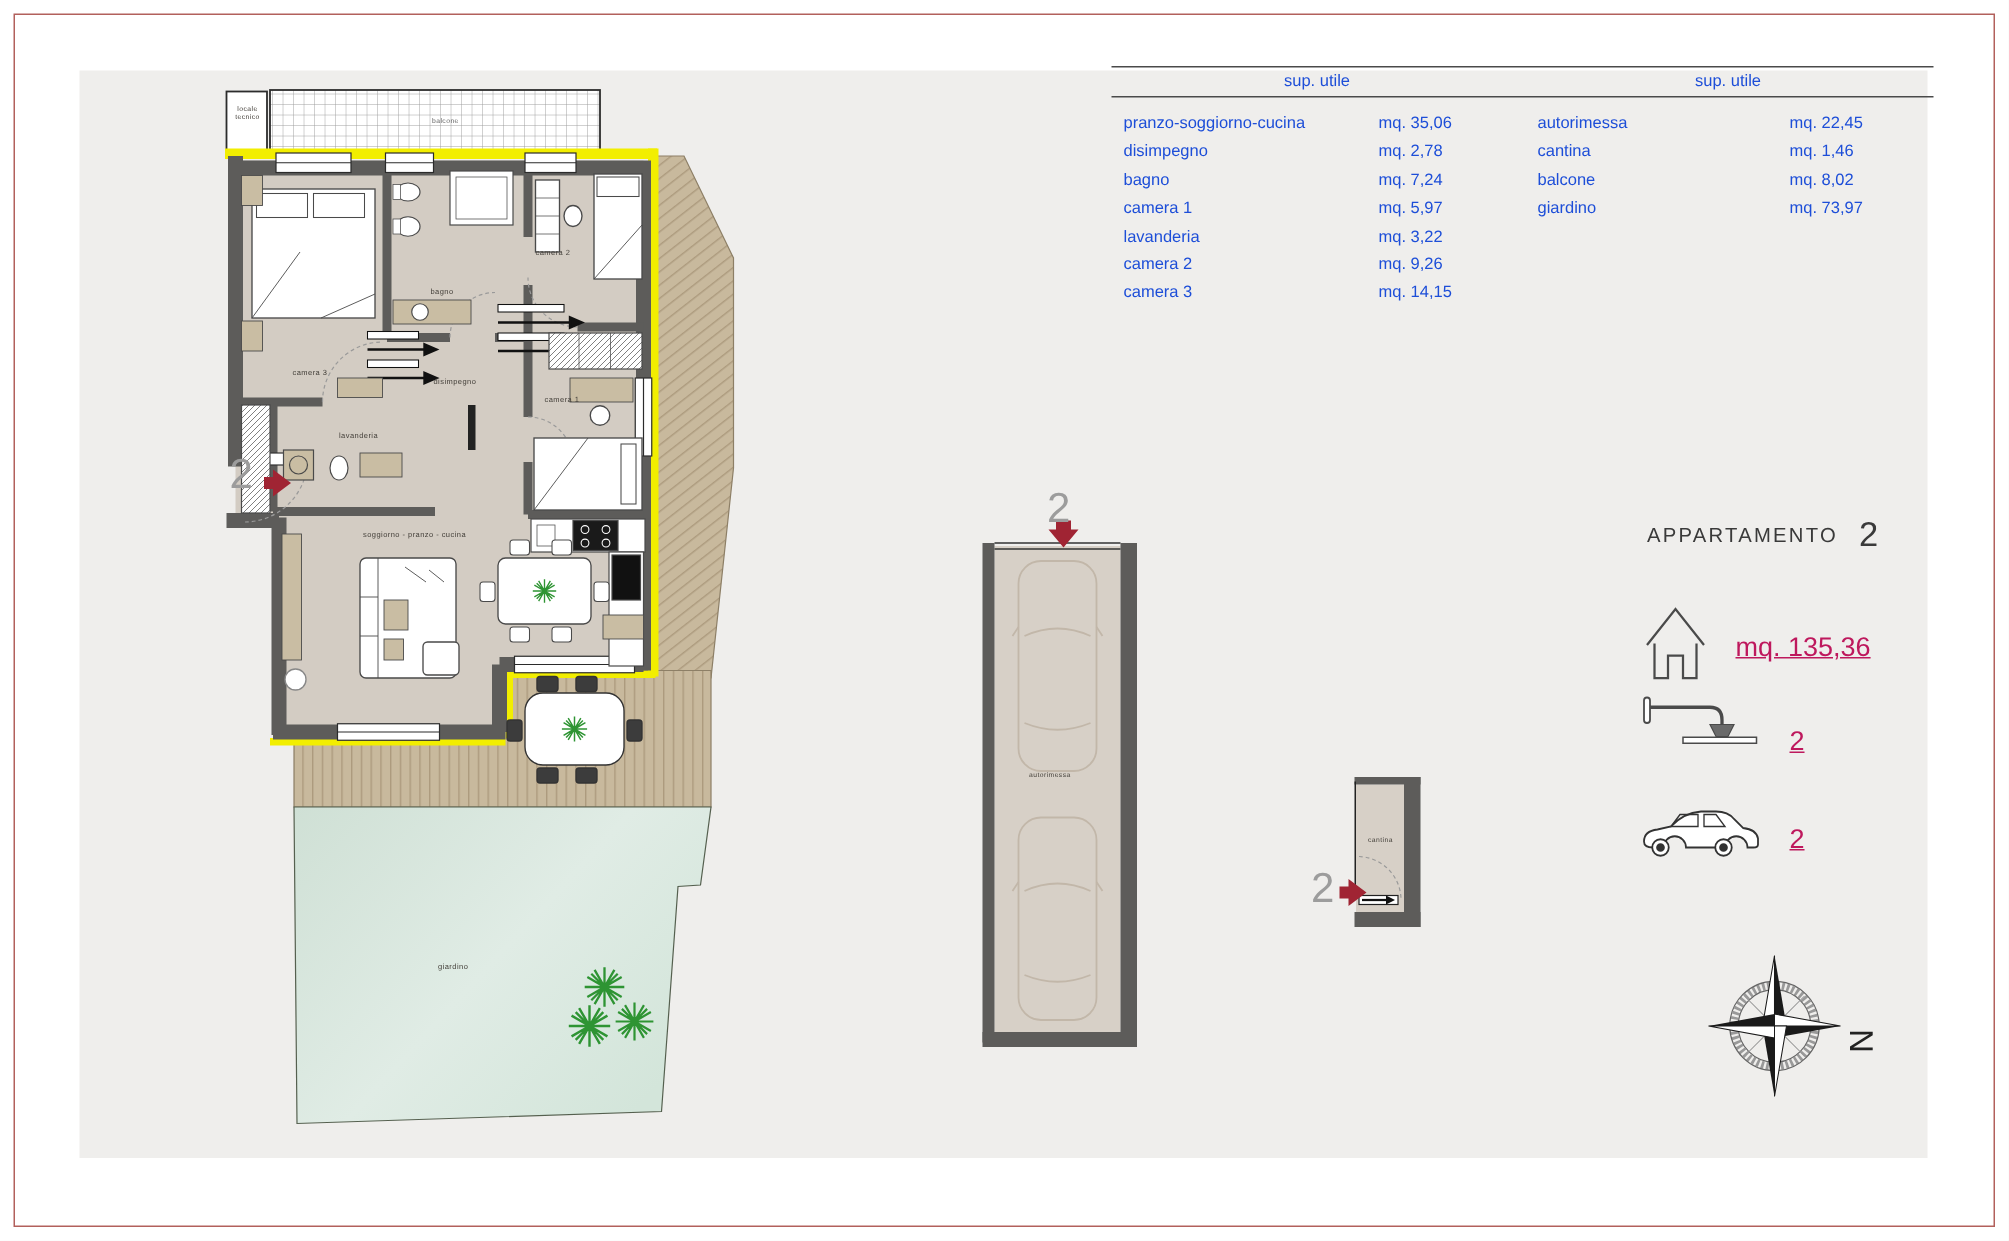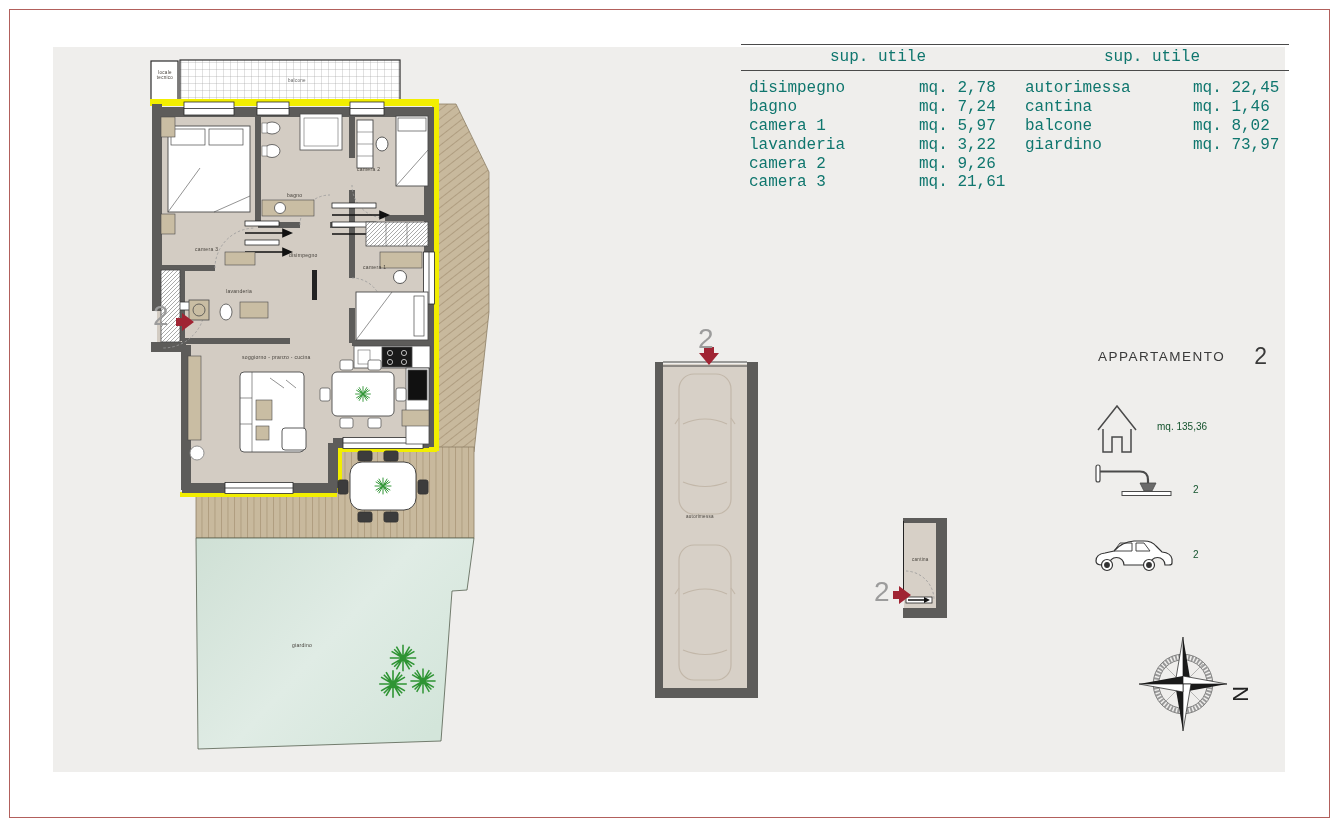--- a/index.html
+++ b/index.html
@@ -3,37 +3,37 @@
 <meta charset="utf-8">
 <style>
   html,body{margin:0;padding:0;background:#fff;}
   .page{position:relative;width:1339px;height:827px;background:#fff;overflow:hidden;
         font-family:"Liberation Sans",sans-serif;}
   .frame{position:absolute;left:9px;top:9px;right:9px;bottom:9px;border:1.5px solid #b2605c;}
   .panel{position:absolute;left:53px;top:47px;width:1232px;height:725px;background:#efeeec;}
   svg.plan{position:absolute;left:0;top:0;width:1339px;height:827px;}
 
   
-  .stable{position:absolute;left:741px;top:44px;width:548px;color:#0f766e;font-size:16px;
-          border-top:1.5px solid #4a4a4a;font-family:Liberation Mono, monospace;}
+  .stable{position:absolute;left:741px;top:44px;width:548px;color:#1d4ed8;font-size:11px;
+          border-top:1.5px solid #4a4a4a;}
   .st-head{display:flex;border-bottom:1.5px solid #4a4a4a;padding:3px 0 4px;}
   .st-h{flex:1;text-align:center;}
   .st-body{display:flex;padding-top:8px;}
   .st-col{flex:1;}
   .st-row{display:flex;height:18.8px;align-items:center;}
   .st-l{width:170px;padding-left:8px;white-space:nowrap;}
   .st-col:last-child .st-l{padding-left:10px;width:168px;}
   .st-v{white-space:nowrap;}
 
   
   .apt-title{position:absolute;left:1098px;top:343px;display:flex;align-items:flex-start;
-             color:#3a3a3a;gap:15px;}
+             color:#3a3a3a;}
   .apt-title .t{font-size:13.5px;letter-spacing:1.5px;margin-top:6px;}
   .apt-title .n{font-size:23px;margin-left:14px;}
-  .rp-val{position:absolute;color:#14532d;font-size:10px;white-space:nowrap;}
+  .rp-val{position:absolute;color:#be185d;font-size:18px;white-space:nowrap;text-decoration:underline;}
   #total-area{left:1157px;top:421px;}
   #bath-count{left:1193px;top:484px;}
   #car-count{left:1193px;top:549px;}
 
   
   .pl{position:absolute;color:#45413b;font-size:5px;letter-spacing:.3px;white-space:nowrap;}
   .pl.tiny{font-size:4.5px;}
   #lbl-locale{white-space:normal;width:24px;text-align:center;line-height:1.2;}
   
   .m2{position:absolute;font-size:28px;color:#9c9c9c;font-weight:400;}
@@ -327,20 +327,24 @@
   <div class="m2" style="left:874px;top:576px;">2</div>
 
   <div class="stable">
     <div class="st-head">
       <div class="st-h">sup. utile</div>
       <div class="st-h">sup. utile</div>
     </div>
     <div class="st-body">
       <div class="st-col">
         <div class="st-row">
+            <span class="st-l">pranzo-soggiorno-cucina</span>
+            <span class="st-v">mq. 35,06</span>
+          </div>
+        <div class="st-row">
             <span class="st-l">disimpegno</span>
             <span class="st-v">mq. 2,78</span>
           </div>
         <div class="st-row">
             <span class="st-l">bagno</span>
             <span class="st-v">mq. 7,24</span>
           </div>
         <div class="st-row">
             <span class="st-l">camera 1</span>
             <span class="st-v">mq. 5,97</span>
@@ -348,21 +352,21 @@
         <div class="st-row">
             <span class="st-l">lavanderia</span>
             <span class="st-v">mq. 3,22</span>
           </div>
         <div class="st-row">
             <span class="st-l">camera 2</span>
             <span class="st-v">mq. 9,26</span>
           </div>
         <div class="st-row">
             <span class="st-l">camera 3</span>
-            <span class="st-v">mq. 21,61</span>
+            <span class="st-v">mq. 14,15</span>
           </div>
       </div>
       <div class="st-col">
         <div class="st-row">
             <span class="st-l">autorimessa</span>
             <span class="st-v">mq. 22,45</span>
           </div>
         <div class="st-row">
             <span class="st-l">cantina</span>
             <span class="st-v">mq. 1,46</span>

